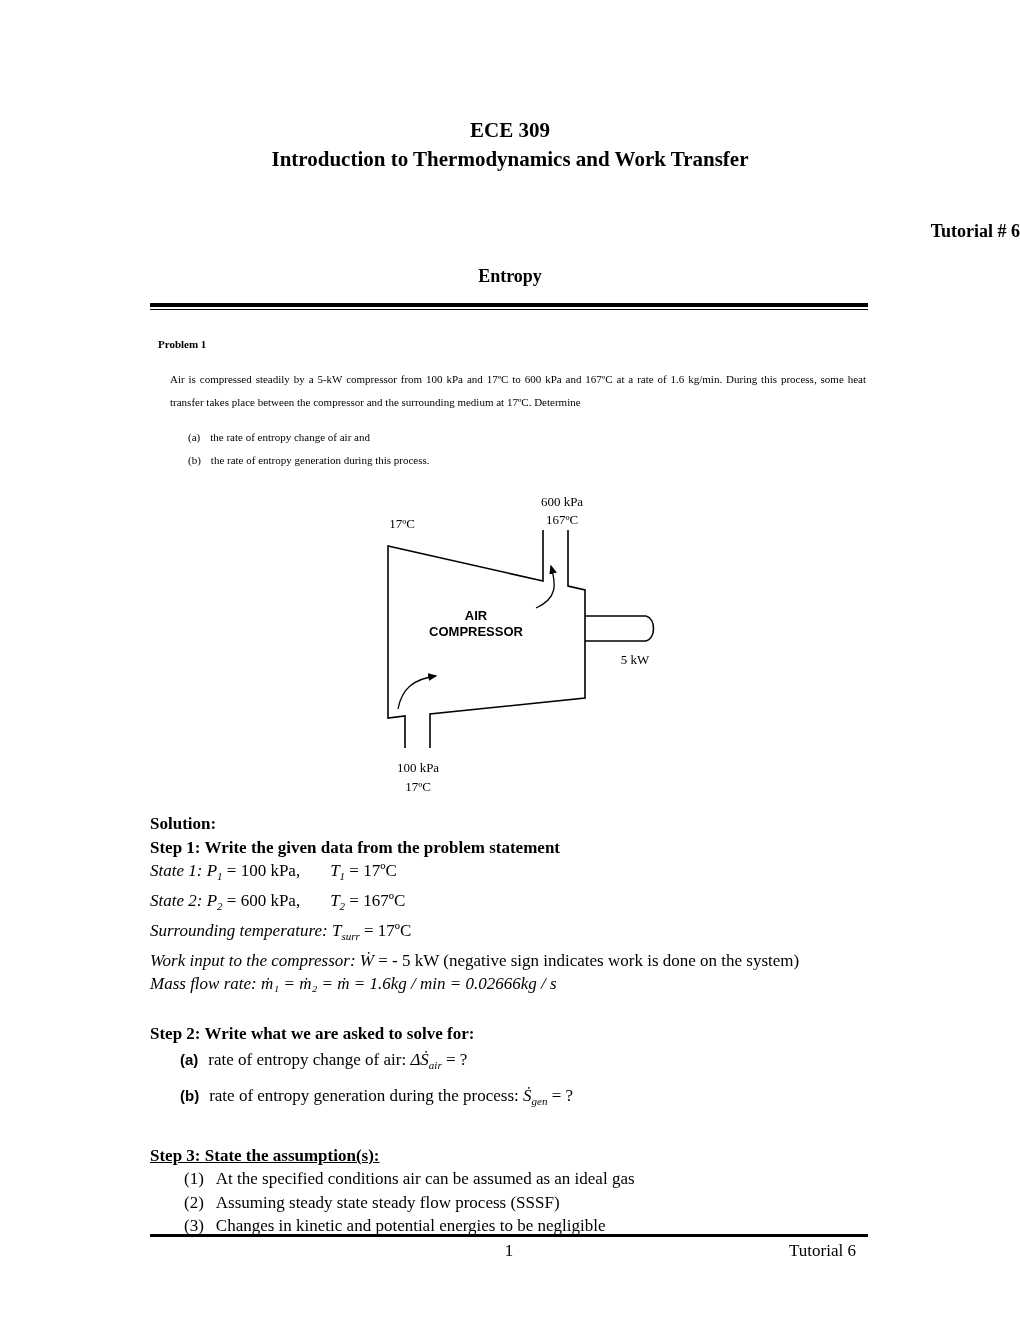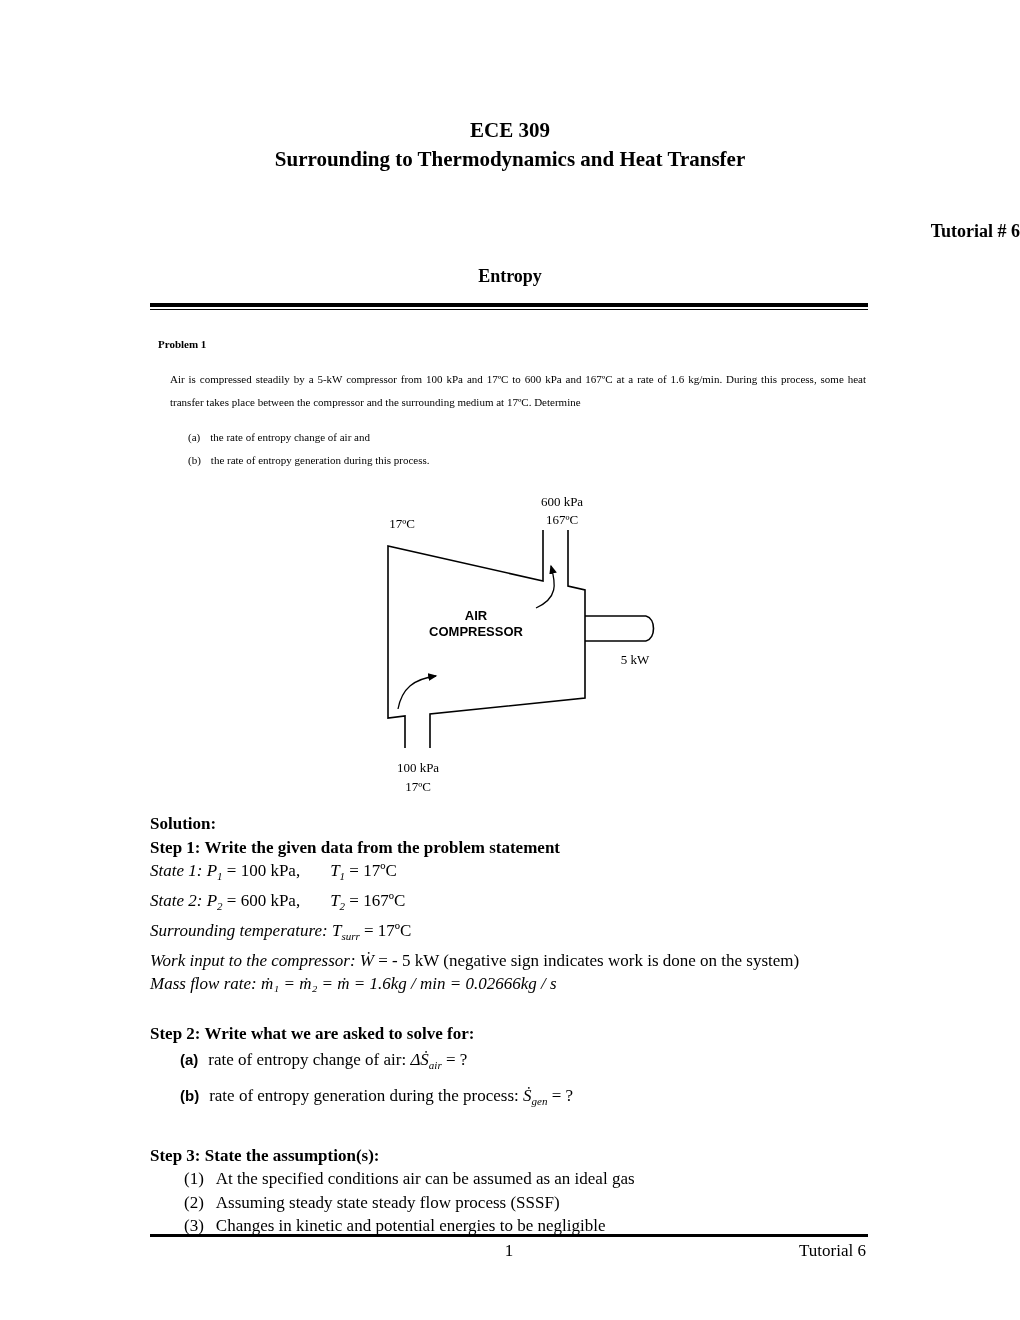--- a/index.html
+++ b/index.html
@@ -62,41 +62,41 @@
   .tgap { margin-left: 30px; }
   sub { font-size: 11px; }
   .s2-item { padding-left: 30px; line-height: 30px; }
   .s2-item .lbl {
     font-family: "Liberation Sans", "DejaVu Sans", sans-serif;
     font-weight: bold; font-size: 15px; margin-right: 10px;
   }
   .s3-item { padding-left: 34px; }
   .s3-item .lbl { margin-right: 12px; }
   .gap-step2 { margin-top: 26px; }
-  .gap-step3 { margin-top: 28px; }
+  .gap-step3 { margin-top: 28px; text-decoration: underline; }
 
   .footer-rule {
     position: absolute; top: 1234px; left: 150px; width: 718px;
     border-top: 3px solid #000;
   }
   .footer-row {
     position: absolute; top: 1241px; left: 150px; width: 718px;
     font-size: 17px;
   }
   .footer-page { display: block; text-align: center; }
-  .footer-label { position: absolute; right: 2px; top: 0; text-align: right; }
+  .footer-label { position: absolute; right: 12px; top: 0; text-align: right; }
 </style>
 </head>
 <body>
 
 <div class="page">
 
   <div class="title-block">
     <div>ECE 309</div>
-    <div>Surrounding to Thermodynamics and Heat Transfer</div>
+    <div>Introduction to Thermodynamics and Work Transfer</div>
   </div>
   <div class="tutorial-heading">Tutorial # 6</div>
   <div class="topic-heading">Entropy</div>
   <div class="section-rule"></div>
 
   <div class="problem-block">
     <div class="problem-heading">Problem 1</div>
     <p class="problem-body">Air is compressed steadily by a 5-kW compressor from 100 kPa and 17ºC to 600 kPa and 167ºC at a rate of 1.6 kg/min. During this process, some heat transfer takes place between the compressor and the surrounding medium at 17ºC. Determine</p>
     <div class="p-item">
       <span class="lbl">(a)</span><span>the rate of entropy change of air and</span>

